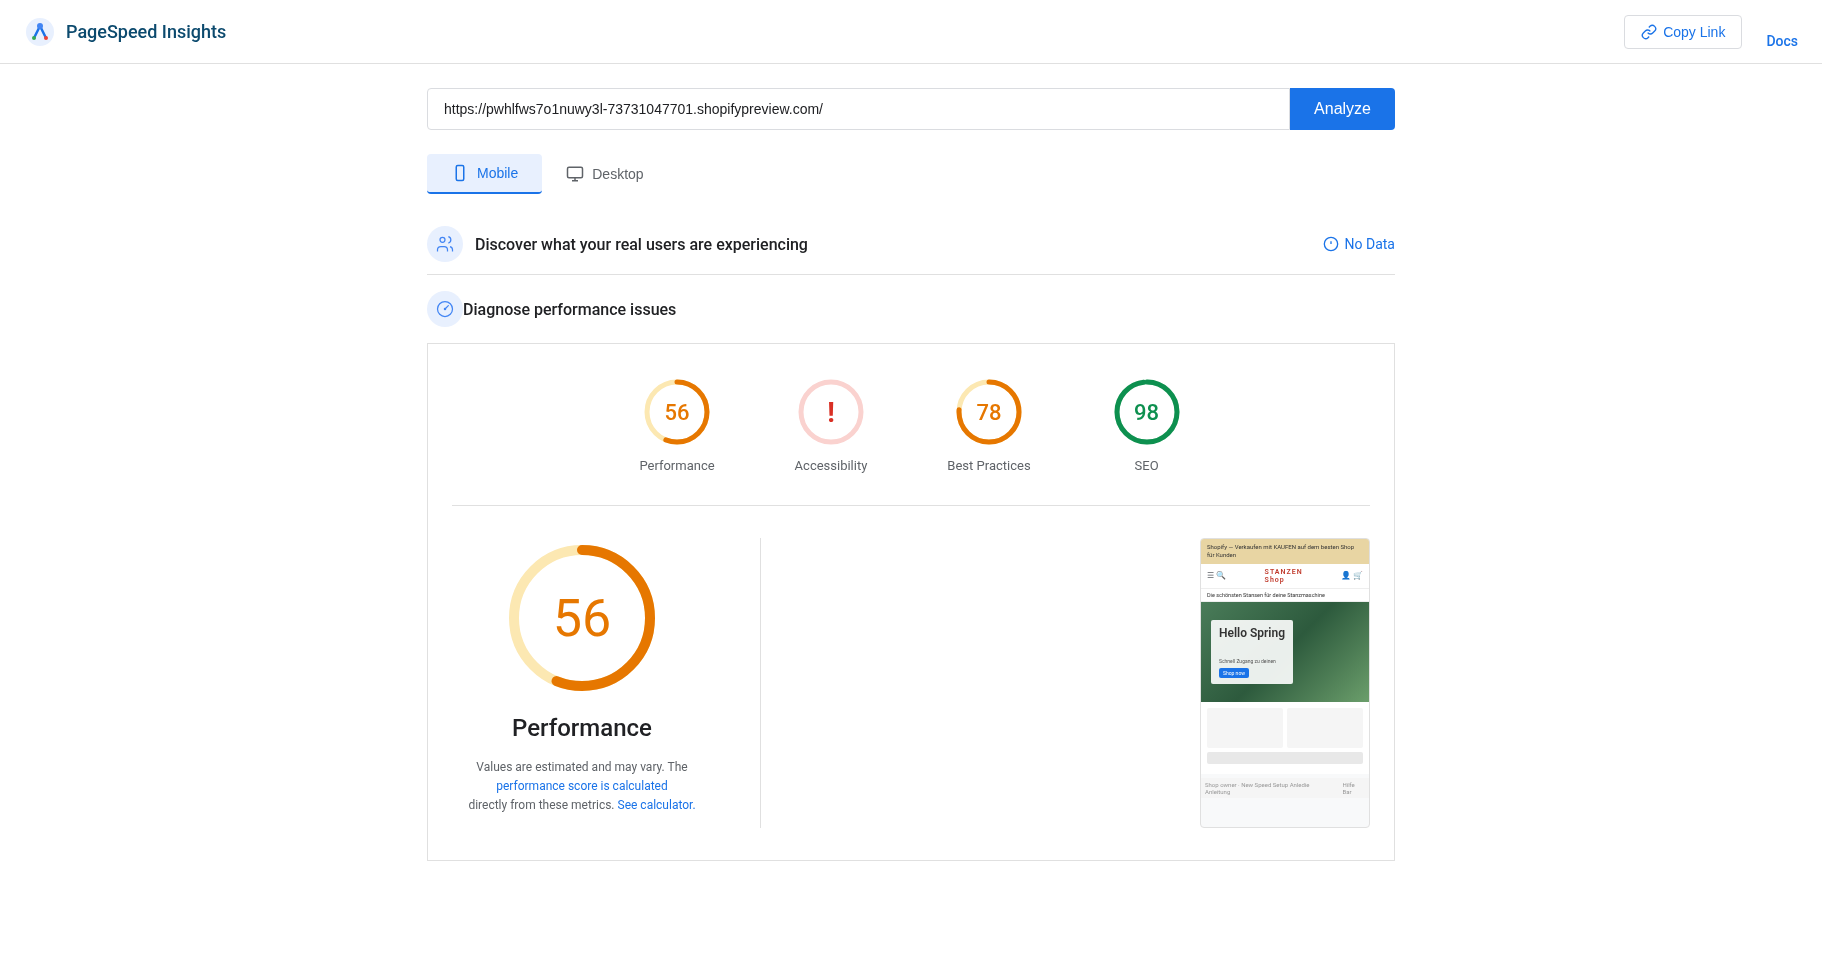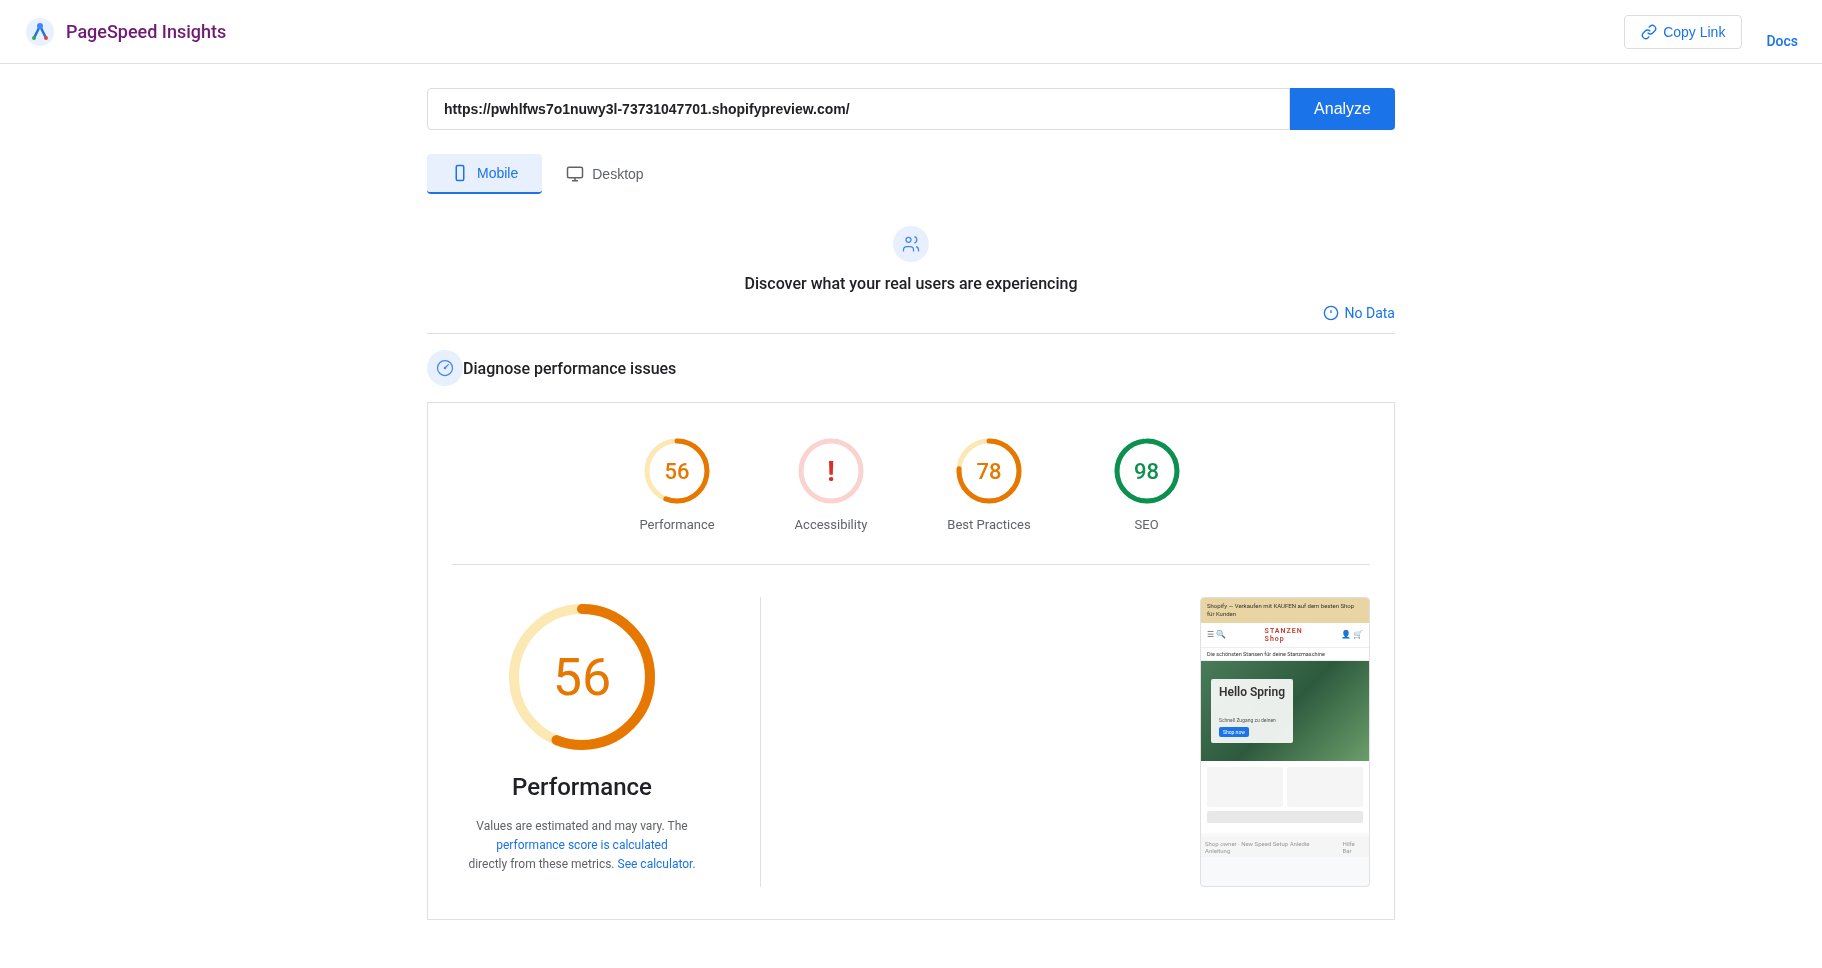--- a/index.html
+++ b/index.html
@@ -24,21 +24,21 @@
       align-items: center;
       gap: 10px;
     }
     .logo-icon {
       width: 32px;
       height: 32px;
     }
     .app-title {
       font-size: 18px;
       font-weight: 500;
-      color: #701a75;
+      color: #0c4a6e;
     }
     .header-right {
       display: flex;
       align-items: flex-end;
       gap: 24px;
     }
     .copy-link-btn {
       display: flex;
       align-items: center;
       gap: 6px;
@@ -73,21 +73,20 @@
       margin-bottom: 24px;
     }
     .url-input {
       flex: 1;
       border: 1px solid #dadce0;
       border-radius: 4px 0 0 4px;
       padding: 12px 16px;
       font-size: 14px;
       color: #202124;
       outline: none;
-      font-weight: bold;
     }
     .analyze-btn {
       background: #1a73e8;
       color: #fff;
       border: none;
       border-radius: 0 4px 4px 0;
       padding: 12px 24px;
       font-size: 16px;
       font-weight: 400;
       cursor: pointer;
@@ -119,21 +118,20 @@
     }
 
     
     .section {
       display: flex;
       align-items: center;
       gap: 12px;
       margin-bottom: 16px;
       padding-bottom: 12px;
       border-bottom: 1px solid #e0e0e0;
-      flex-direction: column;
     }
     .section-icon {
       width: 36px;
       height: 36px;
       border-radius: 50%;
       background: #e8f0fe;
       display: flex;
       align-items: center;
       justify-content: center;
       flex-shrink: 0;

